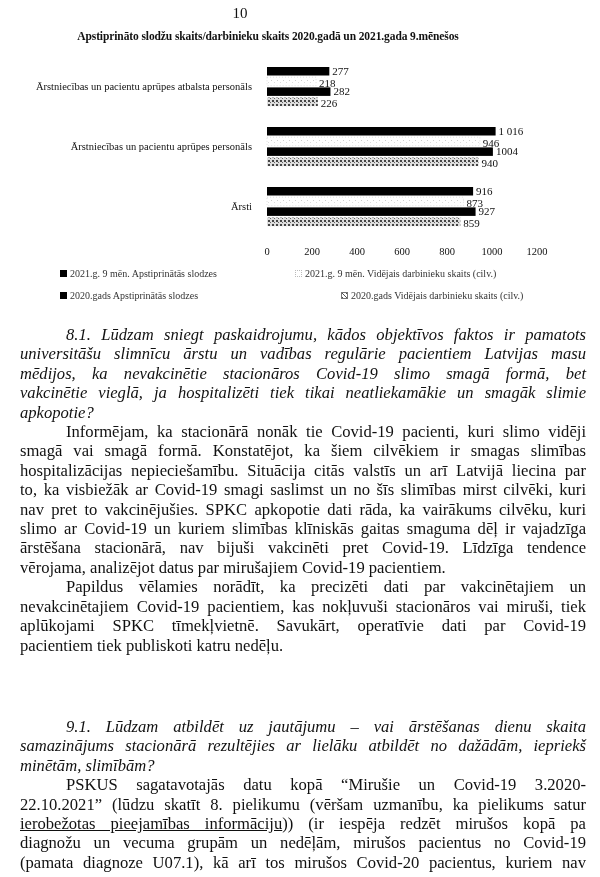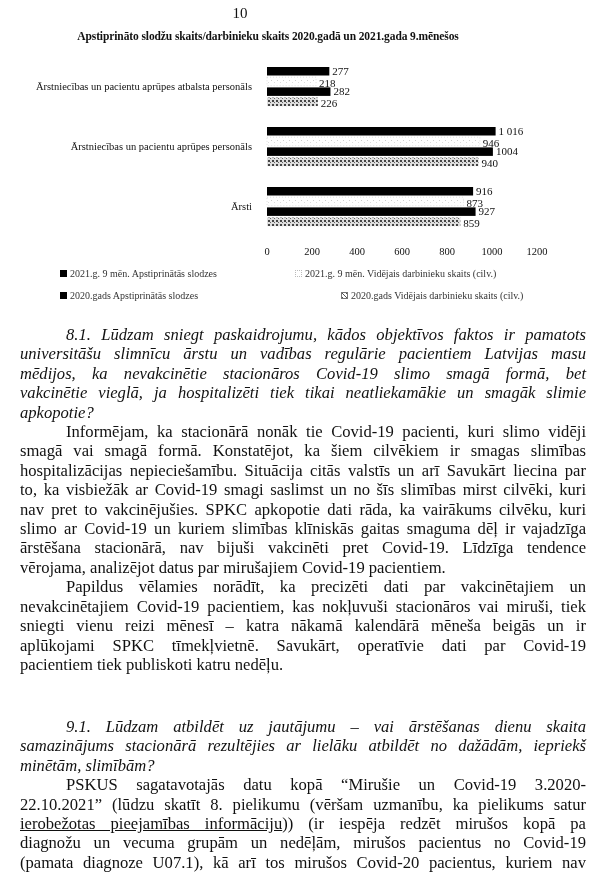--- a/index.html
+++ b/index.html
@@ -123,31 +123,30 @@
   <div class="q">
     <span class="line" style="padding-left:46px;">8.1. Lūdzam sniegt paskaidrojumu, kādos objektīvos faktos ir pamatots</span>
     <span class="line">universitāšu slimnīcu ārstu un vadības regulārie pacientiem Latvijas masu</span>
     <span class="line">mēdijos, ka nevakcinētie stacionāros Covid-19 slimo smagā formā, bet</span>
     <span class="line">vakcinētie vieglā, ja hospitalizēti tiek tikai neatliekamākie un smagāk slimie</span>
     <span class="line last">apkopotie?</span>
   </div>
   <div>
     <span class="line" style="padding-left:46px;">Informējam, ka stacionārā nonāk tie  Covid-19 pacienti, kuri slimo vidēji</span>
     <span class="line">smagā vai smagā formā. Konstatējot, ka šiem cilvēkiem ir smagas slimības</span>
-    <span class="line">hospitalizācijas nepieciešamību. Situācija citās valstīs un arī Savukārt liecina par</span>
+    <span class="line">hospitalizācijas nepieciešamību. Situācija citās valstīs un arī Latvijā liecina par</span>
     <span class="line">to, ka visbiežāk ar Covid-19 smagi saslimst un no šīs slimības mirst cilvēki, kuri</span>
     <span class="line">nav pret to vakcinējušies. SPKC apkopotie dati rāda, ka vairākums cilvēku, kuri</span>
     <span class="line">slimo ar Covid-19 un kuriem slimības klīniskās gaitas smaguma dēļ ir vajadzīga</span>
     <span class="line">ārstēšana stacionārā, nav bijuši vakcinēti pret Covid-19. Līdzīga tendence</span>
     <span class="line last">vērojama, analizējot datus par mirušajiem Covid-19 pacientiem.</span>
   </div>
   <div>
     <span class="line" style="padding-left:46px;">Papildus vēlamies norādīt, ka precizēti dati par vakcinētajiem un</span>
     <span class="line">nevakcinētajiem Covid-19 pacientiem, kas nokļuvuši stacionāros vai miruši, tiek</span>
-    <span class="line">sniegti vienu reizi mēnesī – katra nākamā kalendārā mēneša beigās un ir</span>
     <span class="line">aplūkojami SPKC tīmekļvietnē. Savukārt, operatīvie dati par Covid-19</span>
     <span class="line last">pacientiem tiek publiskoti katru nedēļu.</span>
   </div>
 </div>
 
 <div class="text-block" style="top:717px;">
   <div class="q">
     <span class="line" style="padding-left:46px;">9.1. Lūdzam atbildēt uz jautājumu – vai ārstēšanas dienu skaita</span>
     <span class="line">samazinājums stacionārā rezultējies ar lielāku atbildēt no dažādām, iepriekš</span>
     <span class="line last">minētām, slimībām?</span>

